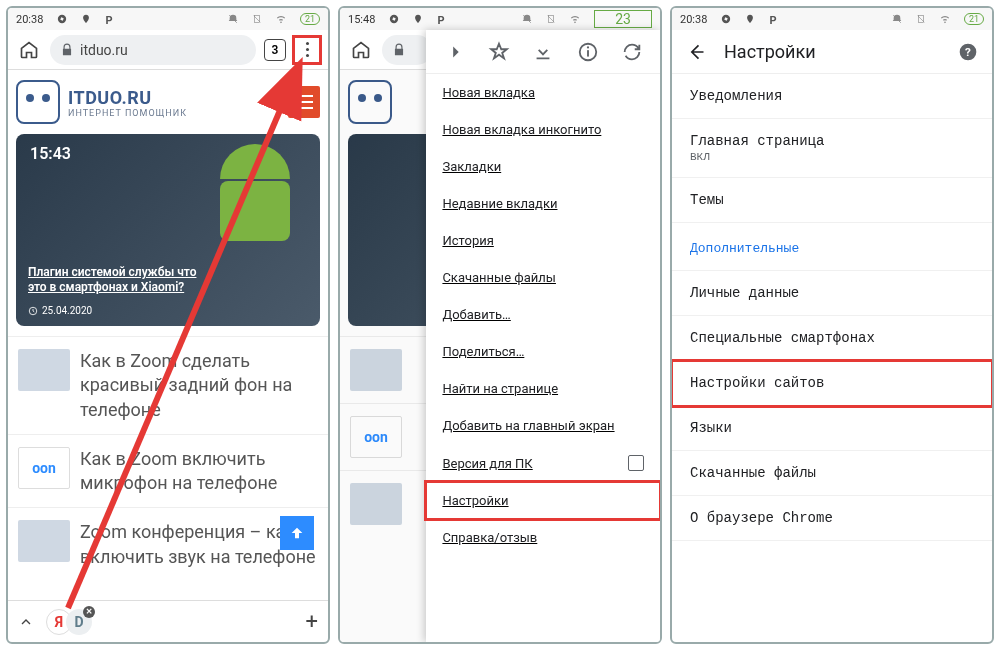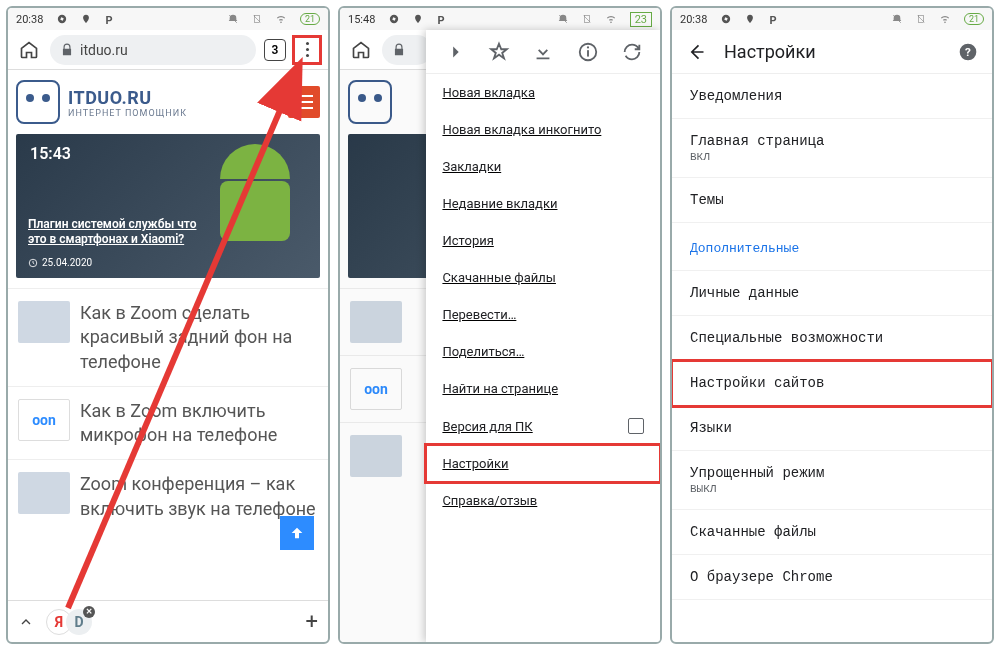--- a/index.html
+++ b/index.html
@@ -21,21 +21,21 @@
   .content { flex: 1; overflow: hidden; position: relative; background: #fff; }
   .sitehdr { display: flex; align-items: center; gap: 8px; padding: 10px 8px; }
   .robot { width: 44px; height: 44px; border: 2px solid #3b5b8c; border-radius: 8px; position: relative; }
   .robot::before, .robot::after { content: ""; position: absolute; width: 8px; height: 8px; background: #3b5b8c; border-radius: 50%; top: 12px; }
   .robot::before { left: 8px; }
   .robot::after { right: 8px; }
   .sitename { font-size: 18px; font-weight: 700; color: #3b5b8c; letter-spacing: 0.5px; }
   .sitesub { font-size: 9px; color: #6b7a90; letter-spacing: 1px; }
   .hamb { width: 32px; height: 32px; background: #e14b2a; border-radius: 2px; display: flex; flex-direction: column; justify-content: center; align-items: center; gap: 4px; margin-left: auto; }
   .hamb span { width: 18px; height: 2px; background: #fff; }
-  .hero { margin: 0 8px 10px; height: 144px; background: linear-gradient(135deg,#2a3a4a,#4a5a6a); border-radius: 2px; position: relative; padding: 10px; color: #fff; overflow: hidden; }
+  .hero { margin: 0 8px 10px; height: 192px; background: linear-gradient(135deg,#2a3a4a,#4a5a6a); border-radius: 8px; position: relative; padding: 10px; color: #fff; overflow: hidden; }
   .android { position: absolute; right: 20px; top: 10px; width: 90px; height: 120px; }
   .android .head { width: 70px; height: 35px; background: #7cb342; border-radius: 35px 35px 0 0; margin: 0 auto; position: relative; }
   .android .body { width: 70px; height: 60px; background: #7cb342; border-radius: 8px; margin: 2px auto 0; }
   .hero-time { position: absolute; left: 14px; top: 10px; font-size: 16px; font-weight: 600; }
   .hero-txt { position: absolute; left: 12px; bottom: 30px; font-size: 12px; font-weight: 600; width: 60%; line-height: 1.3; text-decoration: underline; }
   .hero-date { position: absolute; left: 12px; bottom: 10px; font-size: 10px; display: flex; align-items: center; gap: 4px; }
   .card { display: flex; gap: 10px; padding: 12px 10px; align-items: flex-start; border-top: 1px solid #eee; }
   .thumb { width: 52px; height: 42px; background: #cfd8e3; border-radius: 2px; position: relative; overflow: hidden; }
   .thumb.zoom { background: #fff; border: 1px solid #ddd; display: flex; align-items: center; justify-content: center; color: #2D8CFF; font-weight: 700; font-size: 14px; }
   .cardtxt { flex: 1; font-size: 18px; color: #555; line-height: 1.35; }
@@ -224,21 +224,21 @@
             <svg viewBox="0 0 24 24">
               <rect x="6" y="4" width="12" height="16" fill="none" stroke="#888" stroke-width="1.5"></rect>
               <line x1="4" y1="4" x2="20" y2="20" stroke="#888" stroke-width="1.5"></line>
             </svg>
           </span>
         <span class="sb-ico">
             <svg viewBox="0 0 24 24">
               <path fill="#888" d="M12 18a2 2 0 100 4 2 2 0 000-4zm-5-4a8 8 0 0110 0l-2 2a5 5 0 00-6 0zM2 9a14 14 0 0120 0l-2 2a11 11 0 00-16 0z"></path>
             </svg>
           </span>
-        <span style="border:1px solid #6a4;border-radius:0;padding:0 4px;font-size:11px;color:#6a4;">23</span>
+        <span style="border:1px solid #6a4;border-radius:0;padding:0 20px;font-size:14px;color:#6a4;">23</span>
       </div>
     </div>
     <div class="btoolbar">
       <div class="icnbtn">
           <svg width="20" height="20" viewBox="0 0 24 24">
             <path fill="none" stroke="#444" stroke-width="2" d="M3 10l9-7 9 7v10a1 1 0 01-1 1h-5v-6h-6v6H4a1 1 0 01-1-1z"></path>
           </svg>
         </div>
       <div class="urlpill" style="max-width:50px;">
         <svg width="14" height="14" viewBox="0 0 24 24">
@@ -305,27 +305,30 @@
         <div class="mitem">
             <span>Недавние вкладки</span>
           </div>
         <div class="mitem">
             <span>История</span>
           </div>
         <div class="mitem">
             <span>Скачанные файлы</span>
           </div>
         <div class="mitem">
-            <span>Перевести…</span>
+            <span>Добавить…</span>
           </div>
         <div class="mitem">
             <span>Поделиться…</span>
           </div>
         <div class="mitem">
             <span>Найти на странице</span>
+          </div>
+        <div class="mitem">
+            <span>Добавить на главный экран</span>
           </div>
         <div class="mitem">
             <span>Версия для ПК</span>
             <span class="chk"></span>
           </div>
         <div class="mitem hl">
             <span>Настройки</span>
           </div>
         <div class="mitem">
             <span>Справка/отзыв</span>
@@ -396,33 +399,29 @@
       <div class="sitem">
           <div>Темы</div>
         </div>
       <div class="sitem section">
           <div>Дополнительные</div>
         </div>
       <div class="sitem">
           <div>Личные данные</div>
         </div>
       <div class="sitem">
-          <div>Специальные возможности</div>
+          <div>Специальные смартфонах</div>
         </div>
       <div class="sitem hl">
           <div>Настройки сайтов</div>
         </div>
       <div class="sitem">
           <div>Языки</div>
         </div>
       <div class="sitem">
-          <div>Упрощенный режим</div>
-          <div class="sub">ВЫКЛ</div>
-        </div>
-      <div class="sitem">
           <div>Скачанные файлы</div>
         </div>
       <div class="sitem">
           <div>О браузере Chrome</div>
         </div>
     </div>
   </div>
 
 </div>
 

